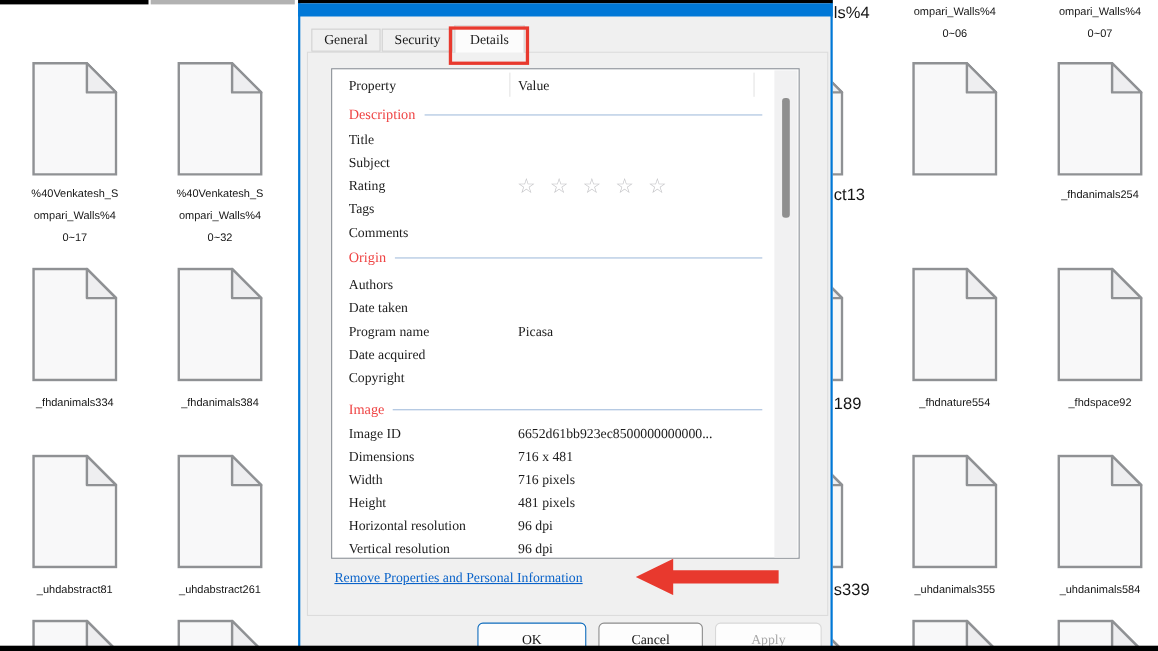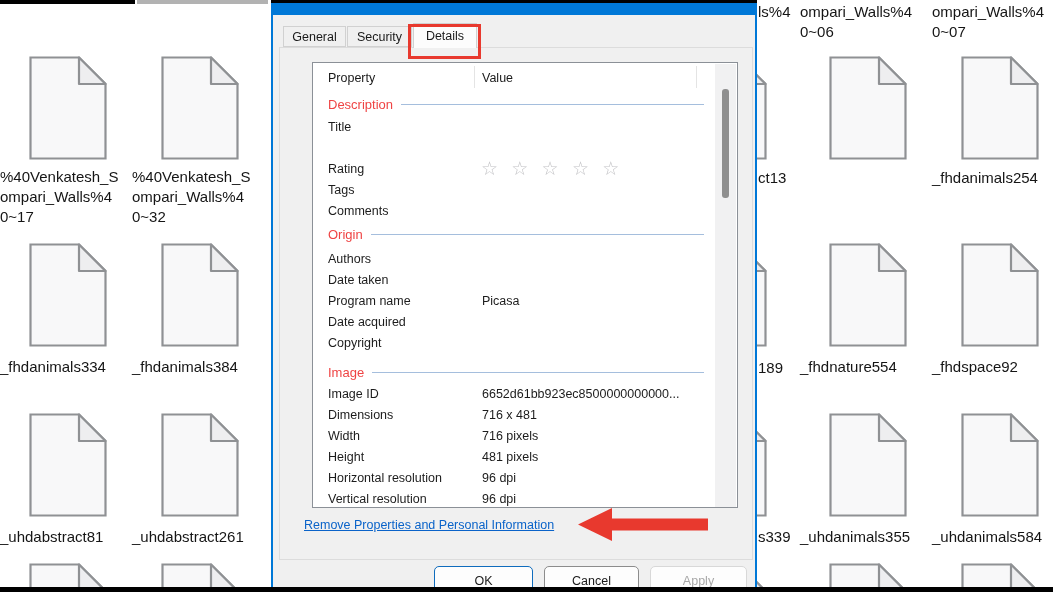--- a/index.html
+++ b/index.html
@@ -5,39 +5,39 @@
   html,body{margin:0;padding:0;background:#fff;}
   .stage{position:relative;width:1053px;height:592px;overflow:hidden;background:#ffffff;
          font-family:"Liberation Sans","DejaVu Sans",sans-serif;}
 
   
   .topbar-black{position:absolute;left:0;top:0;width:135px;height:4px;background:#000;z-index:5;}
   .topbar-gray{position:absolute;left:137px;top:0;width:131px;height:4px;background:#b2b2b2;z-index:5;}
   .bottom-black{position:absolute;left:0;top:587px;width:1053px;height:5px;background:#000;z-index:40;}
 
   .picon{position:absolute;width:78px;height:104px;z-index:5;}
-  .file-label{position:absolute;z-index:5;font-size:15px;line-height:20px;color:#151515;
-              text-align:left;white-space:pre-line;}
+  .file-label{position:absolute;z-index:5;font-size:10px;line-height:20px;color:#151515;
+              text-align:center;white-space:pre-line;}
   .file-frag{position:absolute;z-index:5;font-size:15px;line-height:20px;color:#151515;text-align:center;}
 
   
   .dialog{position:absolute;left:271px;top:0;width:482px;height:592px;background:#f0f0f0;
-          border-left:2px solid #0078d7;border-right:2px solid #0078d7;z-index:30;}
+          border-left:2px solid #0078d7;border-right:2px solid #0078d7;z-index:30;font-family:Liberation Serif, serif;}
   .dlg-topstrip{position:absolute;left:-2px;top:0;width:486px;height:3px;background:#000;}
   .dlg-titlebar{position:absolute;left:-2px;top:3px;width:486px;height:12px;background:#0078d7;}
 
   .tab{position:absolute;top:26px;height:21px;background:#f0f0f0;border:1px solid #d1d1d1;
        box-sizing:border-box;font-size:12.5px;color:#1a1a1a;display:flex;align-items:center;
        justify-content:center;z-index:2;}
   .tab.selected{top:23px;height:25px;background:#fcfcfc;border-bottom:none;z-index:4;}
   .tabpage{position:absolute;left:6px;top:47px;width:474px;height:513px;border:1px solid #dcdcdc;
            box-sizing:border-box;z-index:1;}
 
   .plist{position:absolute;left:28px;top:62px;width:426px;height:446px;background:#fff;
-         border:1px solid #8b9097;box-sizing:border-box;overflow:hidden;z-index:3;margin-left:11px;}
+         border:1px solid #8b9097;box-sizing:border-box;overflow:hidden;z-index:3;}
   .phead{position:absolute;top:8px;font-size:12.5px;color:#1a1a1a;}
   .phdiv{position:absolute;top:3px;width:1px;height:22px;background:#e4e4e4;}
   .psec{position:absolute;left:15px;right:0;display:flex;align-items:center;height:14px;}
   .psec .t{color:#ef4444;font-size:13px;margin-right:8px;white-space:nowrap;}
   .psec .ln{flex:1;height:1px;background:#a5bedd;margin-right:33px;}
   .prow{position:absolute;left:0;width:100%;height:16px;font-size:12.5px;color:#1c1c1c;}
   .prow .plabel{position:absolute;left:15px;white-space:nowrap;}
   .prow .pvalue{position:absolute;left:169px;white-space:nowrap;}
   .stars{position:absolute;left:168px;top:-5px;font-size:19px;letter-spacing:4px;color:#c3c3c6;}
   .sb-track{position:absolute;right:1px;top:1px;width:21px;height:443px;background:#f1f1f2;}
@@ -190,20 +190,24 @@
       <div class="phdiv" style="left:383px"></div>
 
       <div class="psec" style="top:34px">
         <span class="t">Description</span>
           <span class="ln"></span>
       </div>
       <div class="prow" style="top:57px">
         <span class="plabel">Title</span>
         <span class="pvalue"></span>
       </div>
+      <div class="prow" style="top:78px">
+        <span class="plabel">Subject</span>
+        <span class="pvalue"></span>
+      </div>
       <div class="prow" style="top:99px">
         <span class="plabel">Rating</span>
         <span class="stars">☆ ☆ ☆ ☆ ☆</span>
       </div>
       <div class="prow" style="top:120px">
         <span class="plabel">Tags</span>
         <span class="pvalue"></span>
       </div>
       <div class="prow" style="top:141px">
         <span class="plabel">Comments</span>

